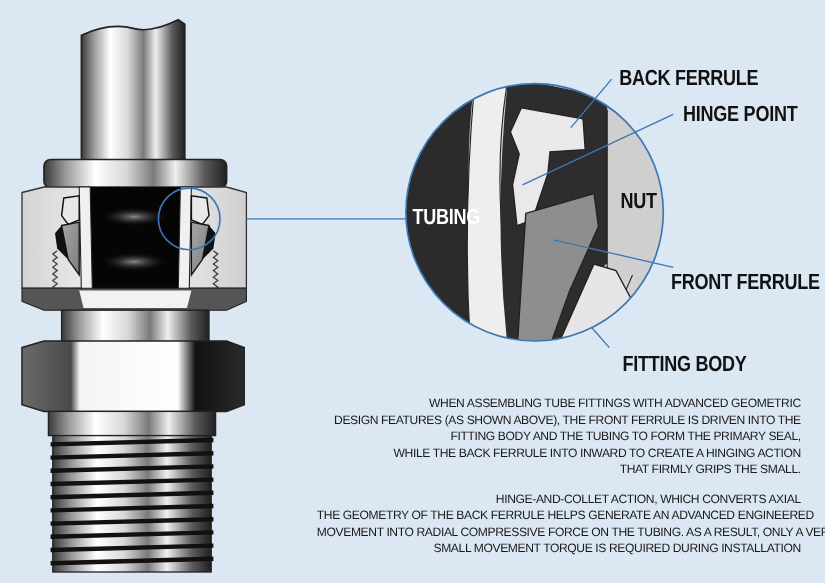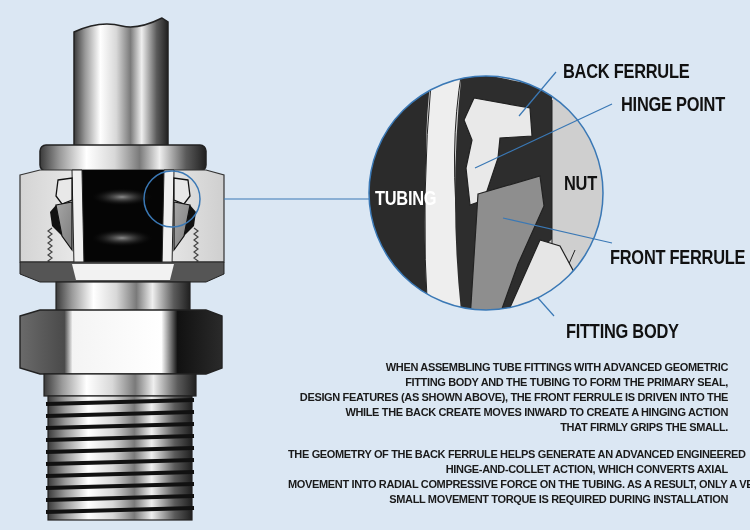--- a/index.html
+++ b/index.html
@@ -27,21 +27,21 @@
     position: absolute;
     right: 22px;
     width: 440px;
     text-align: right;
     font-family: "Liberation Sans", sans-serif;
     font-size: 11px;
     line-height: 15px;
     color: #1a1a1a;
     letter-spacing: -0.35px;
   }
-  .para div { white-space: nowrap; font-weight: bold; }
+  .para div { white-space: nowrap; }
 </style>
 </head>
 <body>
 
 <div class="stage">
 
   <svg class="art" width="750" height="530" viewBox="0 0 750 530">
     <defs>
       <linearGradient id="metalV" x1="0" x2="1" y1="0" y2="0">
         <stop offset="0" stop-color="#3a3a3a"></stop>
@@ -160,25 +160,25 @@
 
   <div class="label" style="left:563px; top:60px;">BACK FERRULE</div>
   <div class="label" style="left:621px; top:93px;">HINGE POINT</div>
   <div class="label" style="left:564px; top:172px;">NUT</div>
   <div class="label light" style="left:375px; top:187px;">TUBING</div>
   <div class="label" style="left:610px; top:246px;">FRONT FERRULE</div>
   <div class="label" style="left:566px; top:320px;">FITTING BODY</div>
 
   <div class="para" style="top:360px;">
     <div>WHEN ASSEMBLING TUBE FITTINGS WITH ADVANCED GEOMETRIC</div>
+    <div>DESIGN FEATURES (AS SHOWN ABOVE), THE FRONT FERRULE IS DRIVEN INTO THE</div>
     <div>FITTING BODY AND THE TUBING TO FORM THE PRIMARY SEAL,</div>
-    <div>DESIGN FEATURES (AS SHOWN ABOVE), THE FRONT FERRULE IS DRIVEN INTO THE</div>
-    <div>WHILE THE BACK CREATE MOVES INWARD TO CREATE A HINGING ACTION</div>
+    <div>WHILE THE BACK FERRULE INTO INWARD TO CREATE A HINGING ACTION</div>
     <div>THAT FIRMLY GRIPS THE SMALL.</div>
   </div>
 
   <div class="para" style="top:447px;">
+    <div>HINGE-AND-COLLET ACTION, WHICH CONVERTS AXIAL</div>
     <div>THE GEOMETRY OF THE BACK FERRULE HELPS GENERATE AN ADVANCED ENGINEERED</div>
-    <div>HINGE-AND-COLLET ACTION, WHICH CONVERTS AXIAL</div>
     <div>MOVEMENT INTO RADIAL COMPRESSIVE FORCE ON THE TUBING. AS A RESULT, ONLY A VERY</div>
     <div>SMALL MOVEMENT TORQUE IS REQUIRED DURING INSTALLATION</div>
   </div>
 </div>
 
 </body></html>

